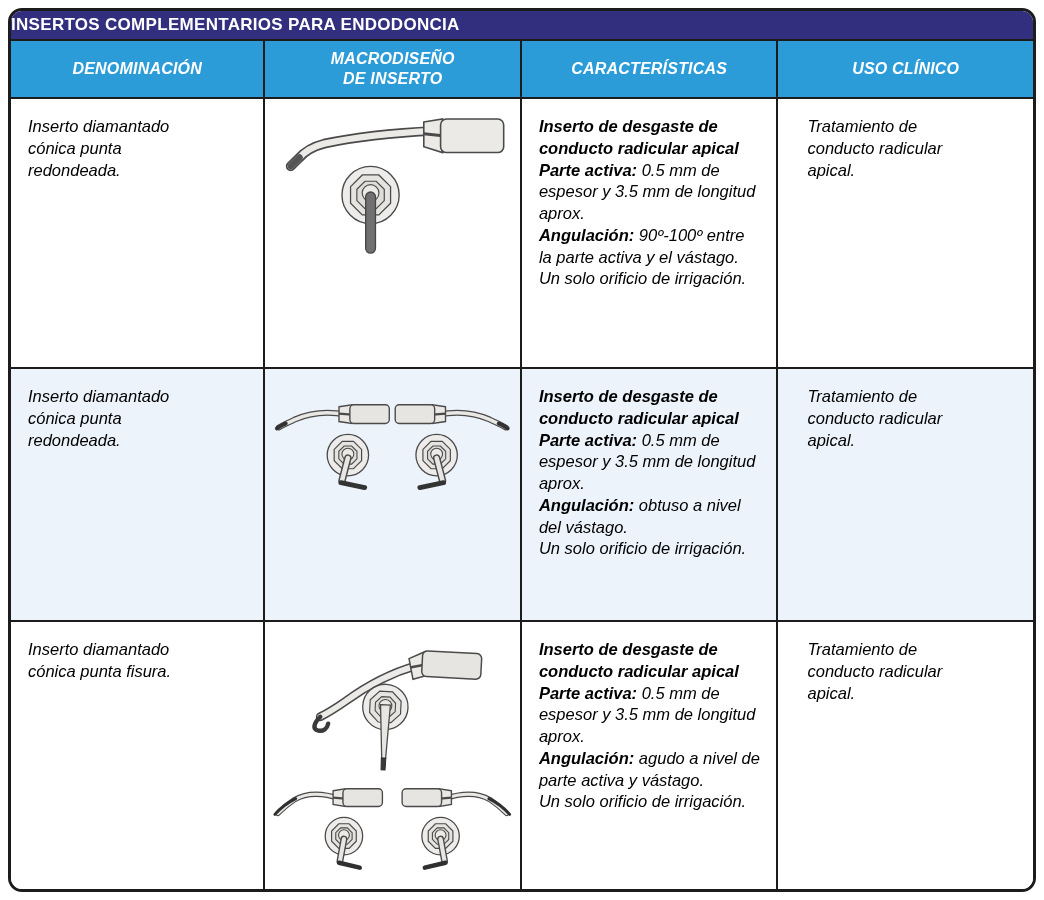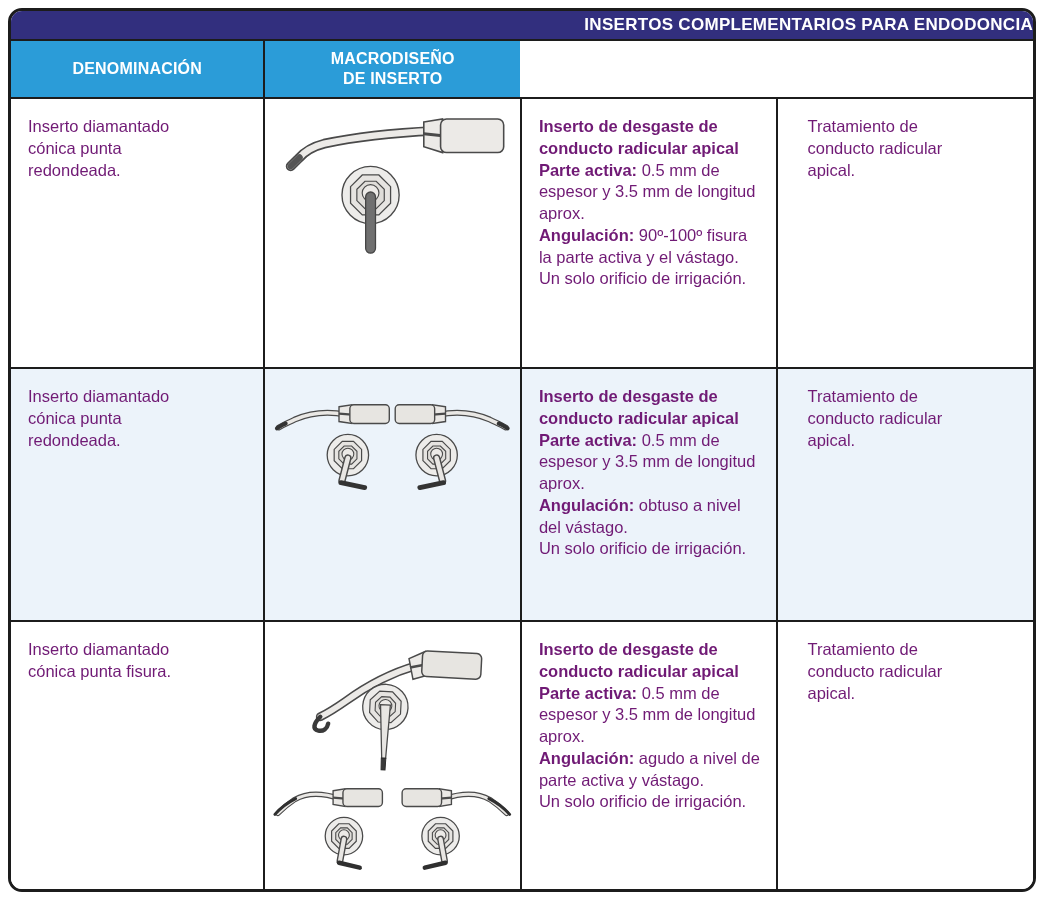--- a/index.html
+++ b/index.html
@@ -10,39 +10,39 @@
   }
   .table{
     box-sizing:border-box;
     width:1028px;height:884px;margin:8px;
     border:3px solid #1c1c1c;border-radius:14px;overflow:hidden;
     display:grid;grid-template-rows:28px 58px 270px 253px 1fr;
     background:#ffffff;
   }
   .title-bar{
     background:#322f7e;color:#ffffff;
-    display:flex;align-items:center;justify-content:flex-end;
+    display:flex;align-items:center;justify-content:flex-start;
     font-weight:bold;font-size:17px;letter-spacing:.3px;
   }
-  .grid-row{display:grid;grid-template-columns:24.7% 25.1% 25.1% 1fr;}
+  .grid-row{display:grid;grid-template-columns:24.7% 25.1% 25.1% 1fr;font-style:italic;}
   .header-row{border-top:2px solid #1c1c1c;}
   .header-cell{
     background:#2b9cd8;color:#ffffff;
     display:flex;align-items:center;justify-content:center;text-align:center;
     font-weight:bold;font-size:16px;line-height:1.25;
     white-space:pre-line;letter-spacing:.2px;
     border-left:2px solid #1c1c1c;
   }
   .header-cell:first-child{border-left:none;}
   .body-row{border-top:2px solid #1c1c1c;background:#ffffff;}
   .body-row.alt{background:#ecf3fa;}
   .cell{
     border-left:2px solid #1c1c1c;
     padding:17px 14px 14px 17px;
-    font-size:16.5px;line-height:1.32;color:#701a75;
+    font-size:16.5px;line-height:1.32;color:#000000;
     box-sizing:border-box;
   }
   .cell:first-child{border-left:none;}
   .cell p{margin:0;}
   .cell-denominacion p{max-width:176px;}
   .cell-uso p{max-width:178px;padding-left:4px;margin-left:8px;}
   .cell-macro{
     display:flex;align-items:flex-start;justify-content:center;
     padding:10px 4px 8px 4px;
   }
@@ -58,20 +58,22 @@
 <div class="table">
 
   <div class="title-bar">
     <span>INSERTOS COMPLEMENTARIOS PARA ENDODONCIA</span>
   </div>
 
   <div class="grid-row header-row">
     <div class="header-cell">DENOMINACIÓN</div>
     <div class="header-cell">MACRODISEÑO
 DE INSERTO</div>
+    <div class="header-cell">CARACTERÍSTICAS</div>
+    <div class="header-cell">USO CLÍNICO</div>
   </div>
 
   <div class="grid-row body-row">
     <div class="cell cell-denominacion">
       <p>Inserto diamantado cónica punta redondeada.</p>
     </div>
     <div class="cell cell-macro">
       <svg width="250" height="165" viewBox="0 0 250 165" aria-hidden="true">
         <path d="M168,21 C125,23 88,27 56,34 C44,37 36,42 30,49 L22,57" stroke="#4a4a4a" stroke-width="10" stroke-linecap="round" fill="none"></path>
         <path d="M168,21 C125,23 88,27 56,34 C44,37 36,42 30,49 L22,57" stroke="#eceae7" stroke-width="6.5" stroke-linecap="round" fill="none"></path>
@@ -84,21 +86,21 @@
           <polygon points="20.3,8.4 8.4,20.3 -8.4,20.3 -20.3,8.4 -20.3,-8.4 -8.4,-20.3 8.4,-20.3 20.3,-8.4" fill="#e6e4e1" stroke="#4a4a4a" stroke-width="1.3"></polygon>
           <polygon points="13.9,5.7 5.7,13.9 -5.7,13.9 -13.9,5.7 -13.9,-5.7 -5.7,-13.9 5.7,-13.9 13.9,-5.7" fill="#dfddd9" stroke="#4a4a4a" stroke-width="1.2"></polygon>
           <circle r="8.5" cy="-2" fill="#eceae7" stroke="#4a4a4a" stroke-width="1.2"></circle>
           <rect x="-5" y="-3" width="10" height="62" rx="5" fill="#707070" stroke="#454545" stroke-width="1.3"></rect>
         </g>
       </svg>
     </div>
     <div class="cell cell-carac">
       <p><span class="b">Inserto de desgaste de conducto radicular apical</span><br>
         <span class="b">Parte activa:</span><span> 0.5 mm de espesor y 3.5 mm de longitud aprox.</span><br>
-        <span class="b">Angulación:</span><span> 90º-100º fisura la parte activa y el vástago.</span><br>
+        <span class="b">Angulación:</span><span> 90º-100º entre la parte activa y el vástago.</span><br>
         <span>Un solo orificio de irrigación.</span></p>
     </div>
     <div class="cell cell-uso">
       <p>Tratamiento de conducto radicular apical.</p>
     </div>
   </div>
 
   <div class="grid-row body-row alt">
     <div class="cell cell-denominacion">
       <p>Inserto diamantado cónica punta redondeada.</p>

